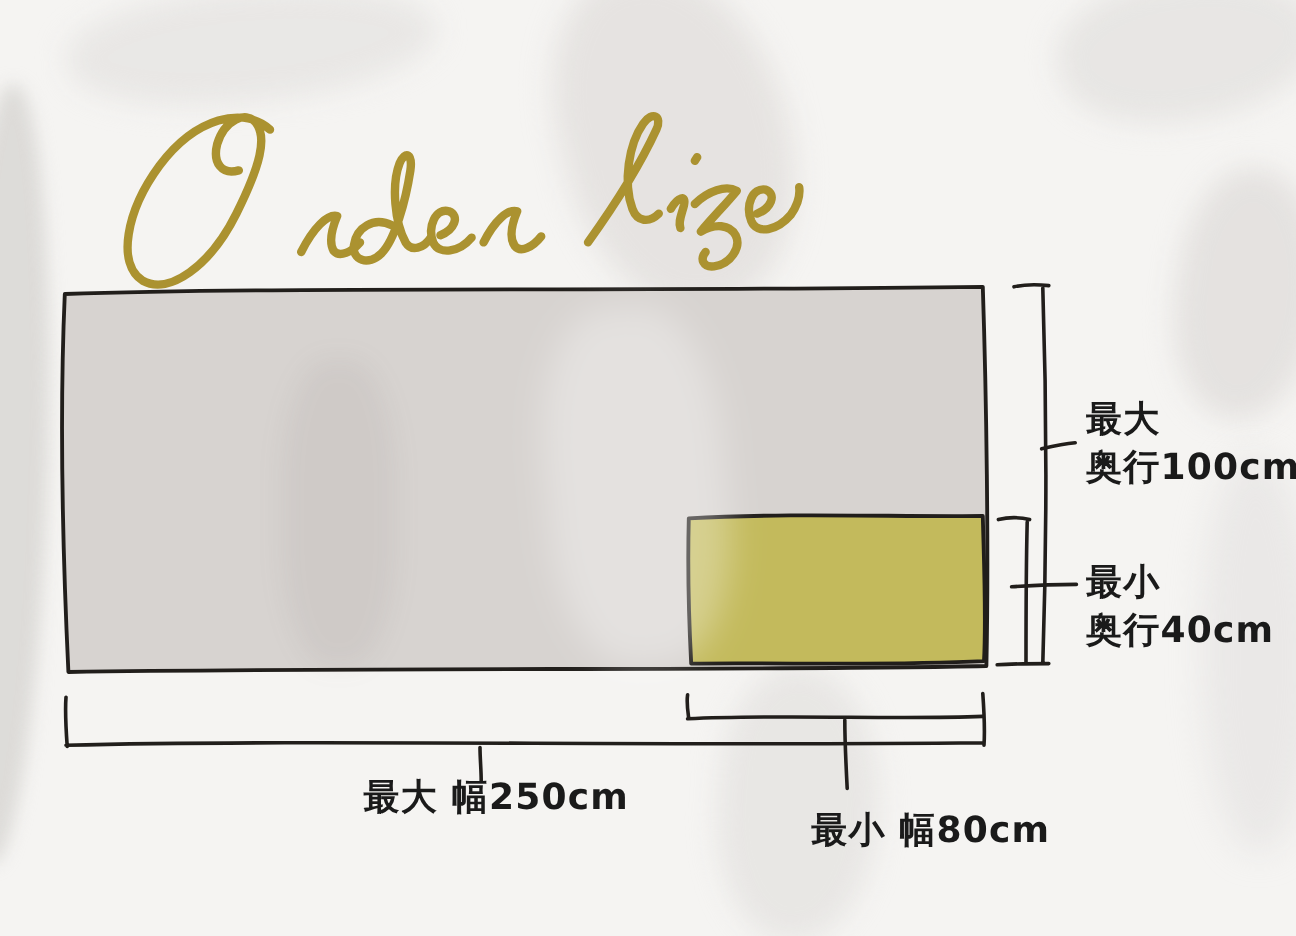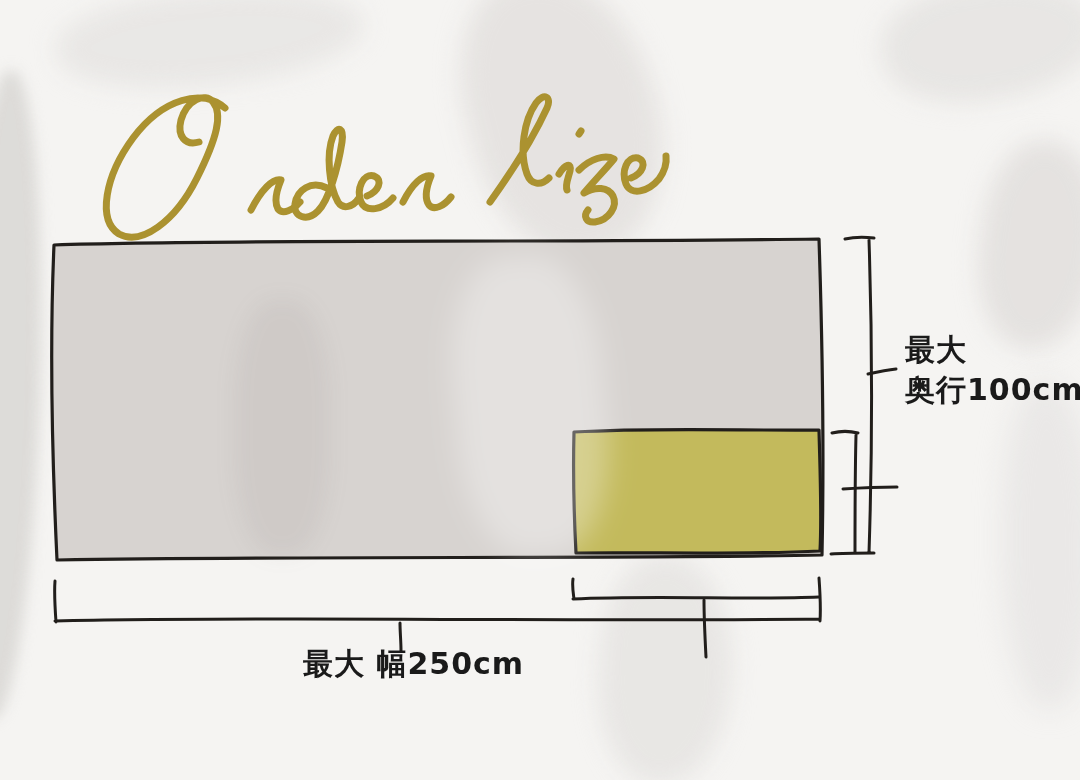--- a/index.html
+++ b/index.html
@@ -105,17 +105,22 @@
       <path d="M 556,108 C 567,104 573,92 563,88 C 552,86 546,101 551,114 C 556,126 573,122 584,109 C 589,102 592,94 591,86"></path>
     </g>
   </svg>
   <span class="sr-only">Order size</span>
 
   <div class="label depth-block" style="left:905px;top:330px;">
     <div>最大</div>
     <div>奥行100cm</div>
   </div>
 
+  <div class="label depth-block" style="left:905px;top:466px;">
+    <div>最小</div>
+    <div>奥行40cm</div>
+  </div>
 
   <div class="label" style="left:303px;top:644px;">最大 幅250cm</div>
 
+  <div class="label" style="left:676px;top:672px;">最小 幅80cm</div>
 
 </div>
 
 </body></html>

